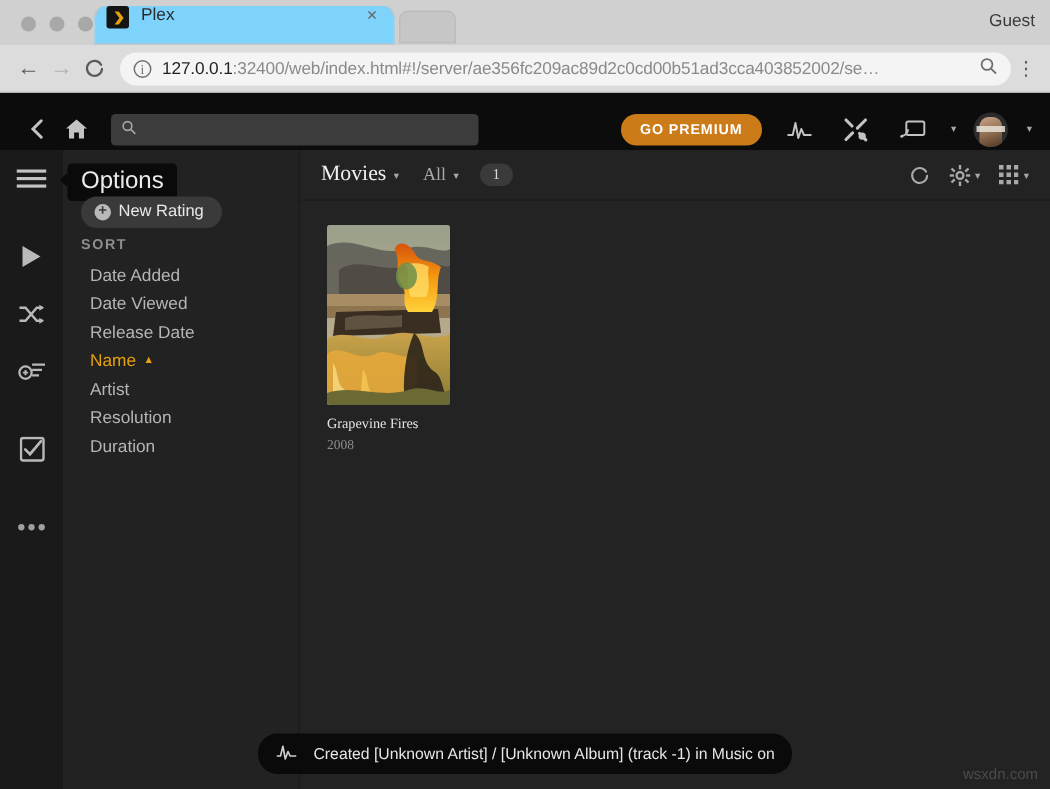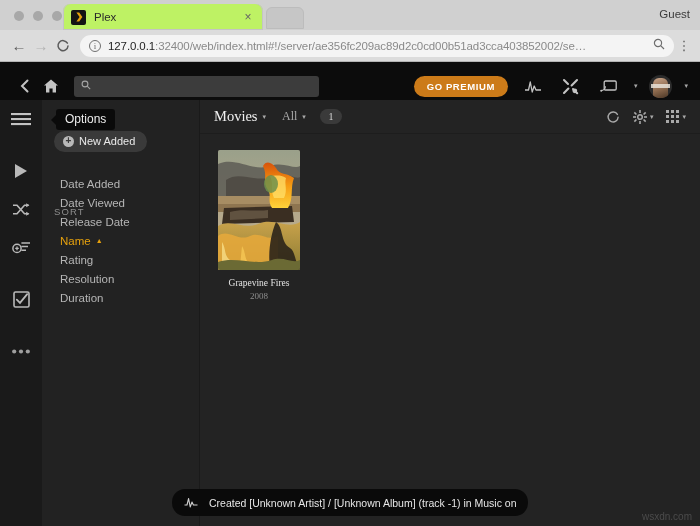--- a/index.html
+++ b/index.html
@@ -22,23 +22,23 @@
   }
   .traffic {
     position: absolute; left: 14px; top: 11px; display: flex; gap: 9px;
   }
   .traffic i {
     display: block; width: 10px; height: 10px; border-radius: 50%;
     background: #a8a8a8;
   }
   .tab {
     position: absolute; left: 63px; top: 4px; width: 200px; height: 26px;
-    background: #bef264;
+    background: #7dd3fc;
     border-top-left-radius: 7px; border-top-right-radius: 7px;
-    display: flex; align-items: center; padding: 0 8px;
+    display: flex; align-items: flex-start; padding: 0 8px;
     box-shadow: 0 -1px 0 #c4c4c4 inset, 1px 0 0 #c4c4c4 inset, -1px 0 0 #c4c4c4 inset;
   }
   .tab-favicon {
     width: 15px; height: 15px; background: #141414; border-radius: 2px;
     display: flex; align-items: center; justify-content: center; flex: 0 0 auto;
   }
   .tab-title {
     margin-left: 8px; font-size: 11.5px; color: #2b2b2b;
     white-space: nowrap; overflow: hidden; flex: 1 1 auto;
   }
@@ -140,42 +140,42 @@
   }
   .rail-gap { height: 14px; }
 
   
   .options-panel {
     position: absolute; left: 42px; top: 38px; width: 158px; height: 426px;
     background: #222222;
     border-right: 1px solid #1a1a1a;
   }
   .options-tooltip {
-    position: absolute; left: 14px; top: 9px; background: #0a0a0a; color: #ebebeb;
-    font-size: 12px; padding: 3px 9px 4px; border-radius: 3px;
+    position: absolute; left: 3px; top: 9px; background: #0a0a0a; color: #ebebeb;
+    font-size: 16px; padding: 3px 9px 4px; border-radius: 3px;
   }
   .options-tooltip:before {
     content: ""; position: absolute; left: -5px; top: 6px;
     border-top: 5px solid transparent; border-bottom: 5px solid transparent;
     border-right: 5px solid #0a0a0a;
   }
   .new-filter {
     position: absolute; left: 12px; top: 31px;
     background: #3a3a3a; color: #e9e9e9; border: 0; border-radius: 11px;
     font-size: 11px; padding: 4px 12px 5px 9px; display: flex; align-items: center;
     gap: 5px; cursor: pointer; font-family: "Liberation Sans", sans-serif;
   }
   .plus-circle {
     width: 11px; height: 11px; border-radius: 50%; background: #b9b9b9;
     color: #3a3a3a; font-size: 10px; line-height: 10px; text-align: center;
     font-weight: 700;
   }
   .sort-label {
     position: absolute; left: 12px; top: 58px; font-size: 9.5px;
-    letter-spacing: 1.1px; color: #8e8e8e; font-weight: 400; margin-top: 48px;
+    letter-spacing: 1.1px; color: #8e8e8e; font-weight: 700;
   }
   .sort-list { position: absolute; left: 0; top: 74px; width: 158px; }
   .sort-item {
     padding: 3.5px 0 3.5px 18px; font-size: 11.5px; color: #b5b5b5;
     cursor: pointer; display: flex; align-items: center; gap: 5px;
   }
   .sort-item.active { color: #e5a00d; }
   .sort-arrow { font-size: 7px; }
 
   
@@ -198,21 +198,21 @@
     display: flex; align-items: center; gap: 5px; cursor: pointer;
   }
   .count-pill {
     margin-left: 14px; background: #3a3a3a; color: #d7d7d7; font-size: 10px;
     border-radius: 9px; padding: 2px 8px; min-width: 22px; text-align: center;
   }
   .header-right { margin-left: auto; display: flex; align-items: center; gap: 13px; }
   .hdr-icon { color: #a9a9a9; display: flex; align-items: center; gap: 3px; cursor: pointer; }
 
   
-  .grid { position: absolute; left: 18px; top: 50px; display: flex; gap: 18px; text-align: center; }
+  .grid { position: absolute; left: 18px; top: 50px; display: flex; gap: 18px; }
   .card { width: 82px; cursor: pointer; }
   .poster {
     width: 82px; height: 120px; border-radius: 2px; overflow: hidden;
     position: relative; background: #6e6256;
   }
   .card-title {
     margin-top: 8px; font-size: 9.5px; color: #e3e3e3;
     white-space: nowrap; overflow: hidden;
   }
   .card-year { margin-top: 3px; font-size: 9px; color: #8e8e8e; }
@@ -385,41 +385,41 @@
           <circle cx="15.8" cy="2.5" r="2.1" fill="#9f9f9f"></circle>
         </svg>
       </div>
     </div>
 
     <div class="options-panel">
       <div class="options-tooltip">Options</div>
 
       <button class="new-filter">
         <span class="plus-circle">+</span>
-        <span>New Added</span>
+        <span>New Rating</span>
       </button>
 
       <div class="sort-label">SORT</div>
 
       <div class="sort-list">
         <div class="sort-item">
           <span>Date Added</span>
         </div>
         <div class="sort-item">
           <span>Date Viewed</span>
         </div>
         <div class="sort-item">
           <span>Release Date</span>
         </div>
         <div class="sort-item active">
           <span>Name</span>
           <span class="sort-arrow">▲</span>
         </div>
         <div class="sort-item">
-          <span>Rating</span>
+          <span>Artist</span>
         </div>
         <div class="sort-item">
           <span>Resolution</span>
         </div>
         <div class="sort-item">
           <span>Duration</span>
         </div>
       </div>
     </div>
 

